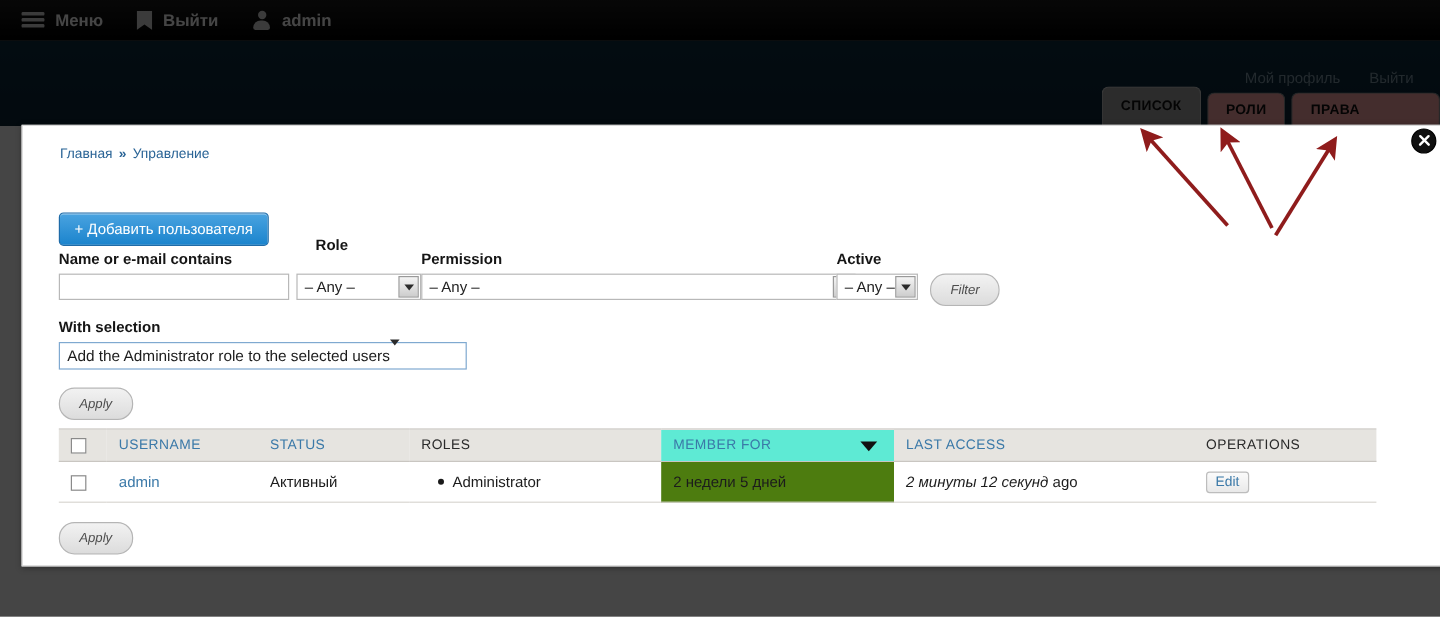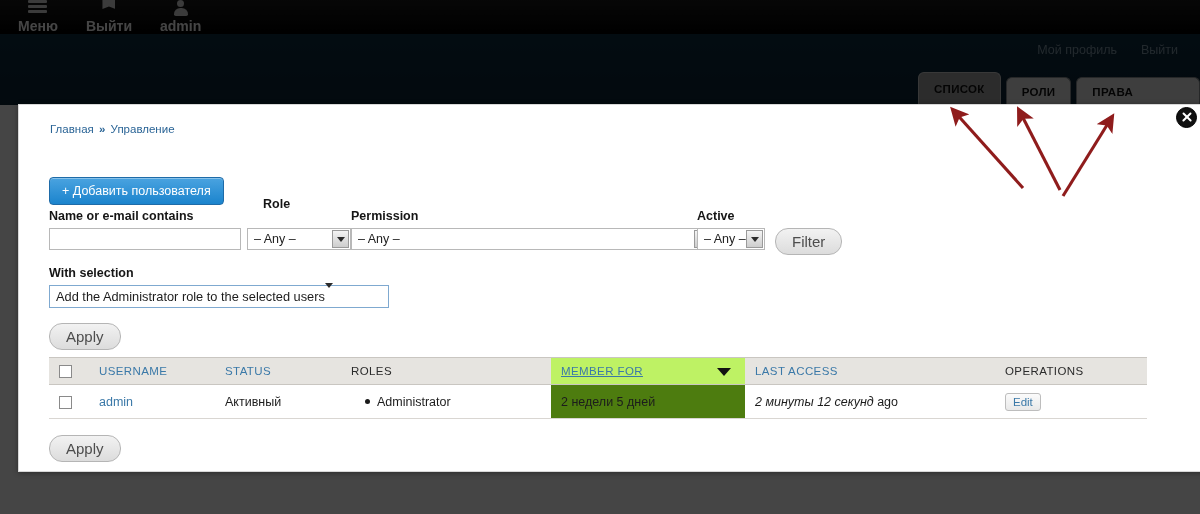--- a/index.html
+++ b/index.html
@@ -13,49 +13,49 @@
   #page{position:absolute;inset:0;background:#ffffff;}
 
   
   #toolbar{
     position:absolute;left:0;top:0;width:1200px;height:34px;
     background:#0b0b0b;
     background:linear-gradient(180deg,#1a1a1a 0%,#000000 100%);
     display:flex;align-items:center;
   }
   .tb-item{display:flex;align-items:center;gap:9px;color:#fff;
-    font-size:14px;font-weight:bold;padding:0 14px;height:34px;cursor:default;flex-direction:column;}
+    font-size:14px;font-weight:bold;padding:0 14px;height:34px;cursor:default;}
   .tb-item:first-child{padding-left:18px;}
   .hamburger{display:inline-block;width:19px;height:14px;position:relative;}
   .hamburger i{position:absolute;left:0;width:19px;height:3px;background:#d8d8d8;border-radius:1px;}
   .hamburger i:nth-child(1){top:0}
   .hamburger i:nth-child(2){top:5px}
   .hamburger i:nth-child(3){top:10px}
   .bookmark{display:inline-block;width:13px;height:16px;background:#d8d8d8;
      clip-path:polygon(0 0,100% 0,100% 100%,50% 72%,0 100%);}
   .person{display:inline-block;width:16px;height:16px;position:relative;}
   .person .h{position:absolute;left:4.5px;top:0;width:7px;height:7px;border-radius:50%;background:#d8d8d8;}
   .person .b{position:absolute;left:1px;top:8px;width:14px;height:8px;background:#d8d8d8;
      border-radius:7px 7px 2px 2px;}
 
   
   #siteheader{
     position:absolute;left:0;top:34px;width:1200px;height:71px;
     background:#0d2b3e;
     background:linear-gradient(180deg,#0e2d41 0%,#0c2536 100%);
     overflow:hidden;
   }
-  #userlinks{position:absolute;right:22px;top:9px;display:flex;gap:24px;margin-left:44px;}
+  #userlinks{position:absolute;right:22px;top:24px;display:flex;gap:24px;margin-left:44px;}
   #userlinks a{color:#7f97a6;font-size:12.5px;text-decoration:none;}
 
   
   #tabs{position:absolute;left:918px;top:72px;display:flex;align-items:flex-end;gap:5px;}
   .tab{
     height:28px;line-height:28px;padding:0 15px;font-size:11.5px;font-weight:bold;
-    color:#111;background:#e5e5e5;border-radius:6px 6px 0 0;
+    color:#111;background:#fca5a5;border-radius:6px 6px 0 0;
     border:1px solid #8d9193;border-bottom:none;letter-spacing:.3px;cursor:pointer;
   }
   .tab.active{background:#a3a3a3;color:#111;height:33px;line-height:33px;border-color:#cfcfcf;}
 
   
   #behind-content{position:absolute;left:0;top:105px;width:1200px;height:409px;background:#fff;}
 
   
   #overlay{position:absolute;left:0;top:0;width:1200px;height:514px;
     background:rgba(0,0,0,.73);}
@@ -104,40 +104,40 @@
     background:linear-gradient(180deg,#f4f4f4 0%,#cdcdcd 100%);
     border:1px solid #9a9a9a;box-sizing:border-box;
     display:flex;align-items:center;justify-content:center;
   }
   .caret{width:0;height:0;border-left:4px solid transparent;border-right:4px solid transparent;
     border-top:5px solid #2b2b2b;}
 
   .btn-grey{
     position:absolute;height:25px;padding:0 16px;border:1px solid #b5b5b5;border-radius:13px;
     background:linear-gradient(180deg,#f2f2f2 0%,#dcdcdc 100%);
-    font-size:15px;color:#4d4d4d;display:flex;align-items:center;justify-content:center;cursor:pointer;
+    font-size:11px;color:#4d4d4d;display:flex;align-items:center;justify-content:center;cursor:pointer;font-style:italic;
   }
 
   .sel-wide{
     position:absolute;left:30px;top:180px;width:340px;height:23px;
     border:1px solid #7fa9d0;background:#fff;box-sizing:border-box;
     font-size:12.8px;color:#1c1c1c;display:flex;align-items:center;padding-left:6px;cursor:pointer;
   }
   .sel-wide .arrowbox{right:2px;top:2px;height:17px;}
 
   
   #tbl{position:absolute;left:30px;top:252px;width:1098px;border-collapse:collapse;
        font-size:12.5px;table-layout:fixed;}
   #tbl th{
     background:#e6e4e0;color:#3b79a8;text-align:left;height:26px;padding:0 0 0 10px;
     font-size:11.5px;font-weight:normal;letter-spacing:.4px;border-bottom:1px solid #c9c6c1;
     border-top:1px solid #c9c6c1;
   }
   #tbl th.plain{color:#2b2b2b;}
-  #tbl th.sorted{background:#bef264;color:#3b79a8;position:relative;text-decoration:underline;}
+  #tbl th.sorted{background:#5eead4;color:#3b79a8;position:relative;}
   #tbl th.sorted .sortcaret{
     position:absolute;right:14px;top:10px;width:0;height:0;
     border-left:7px solid transparent;border-right:7px solid transparent;border-top:8px solid #111;}
   #tbl td{height:33px;padding:0 0 0 10px;color:#1c1c1c;border-bottom:1px solid #d9d6d2;}
   #tbl td.shaded{background:#4d7c0f;}
   .chk{width:13px;height:13px;border:1px solid #8a8a8a;background:#fff;display:inline-block;
     vertical-align:middle;cursor:pointer;box-sizing:border-box;}
   .userlink{color:#3b79a8;text-decoration:none;}
   .rolebullet{display:inline-block;width:5px;height:5px;border-radius:50%;background:#1a1a1a;
     vertical-align:middle;margin:0 7px 2px 14px;}

